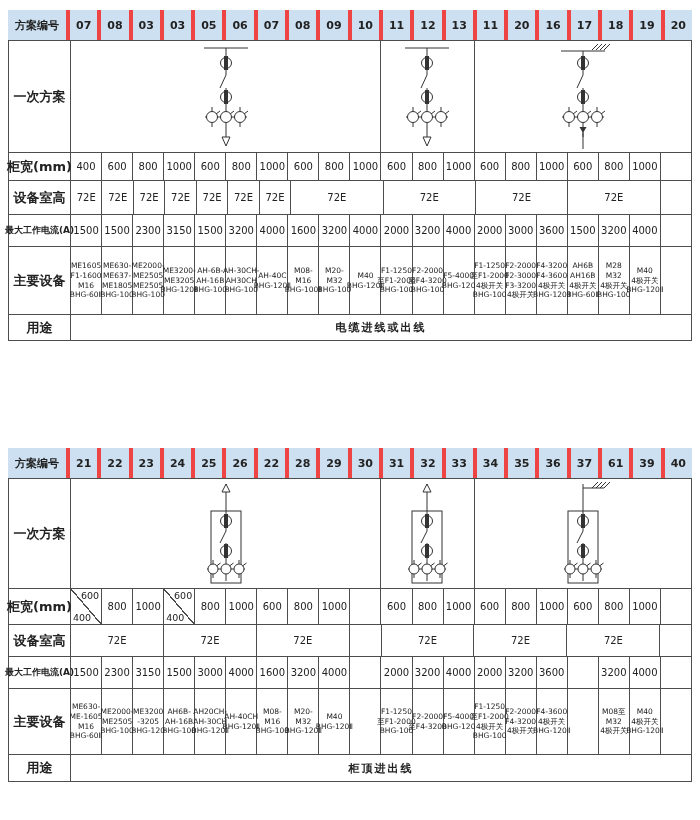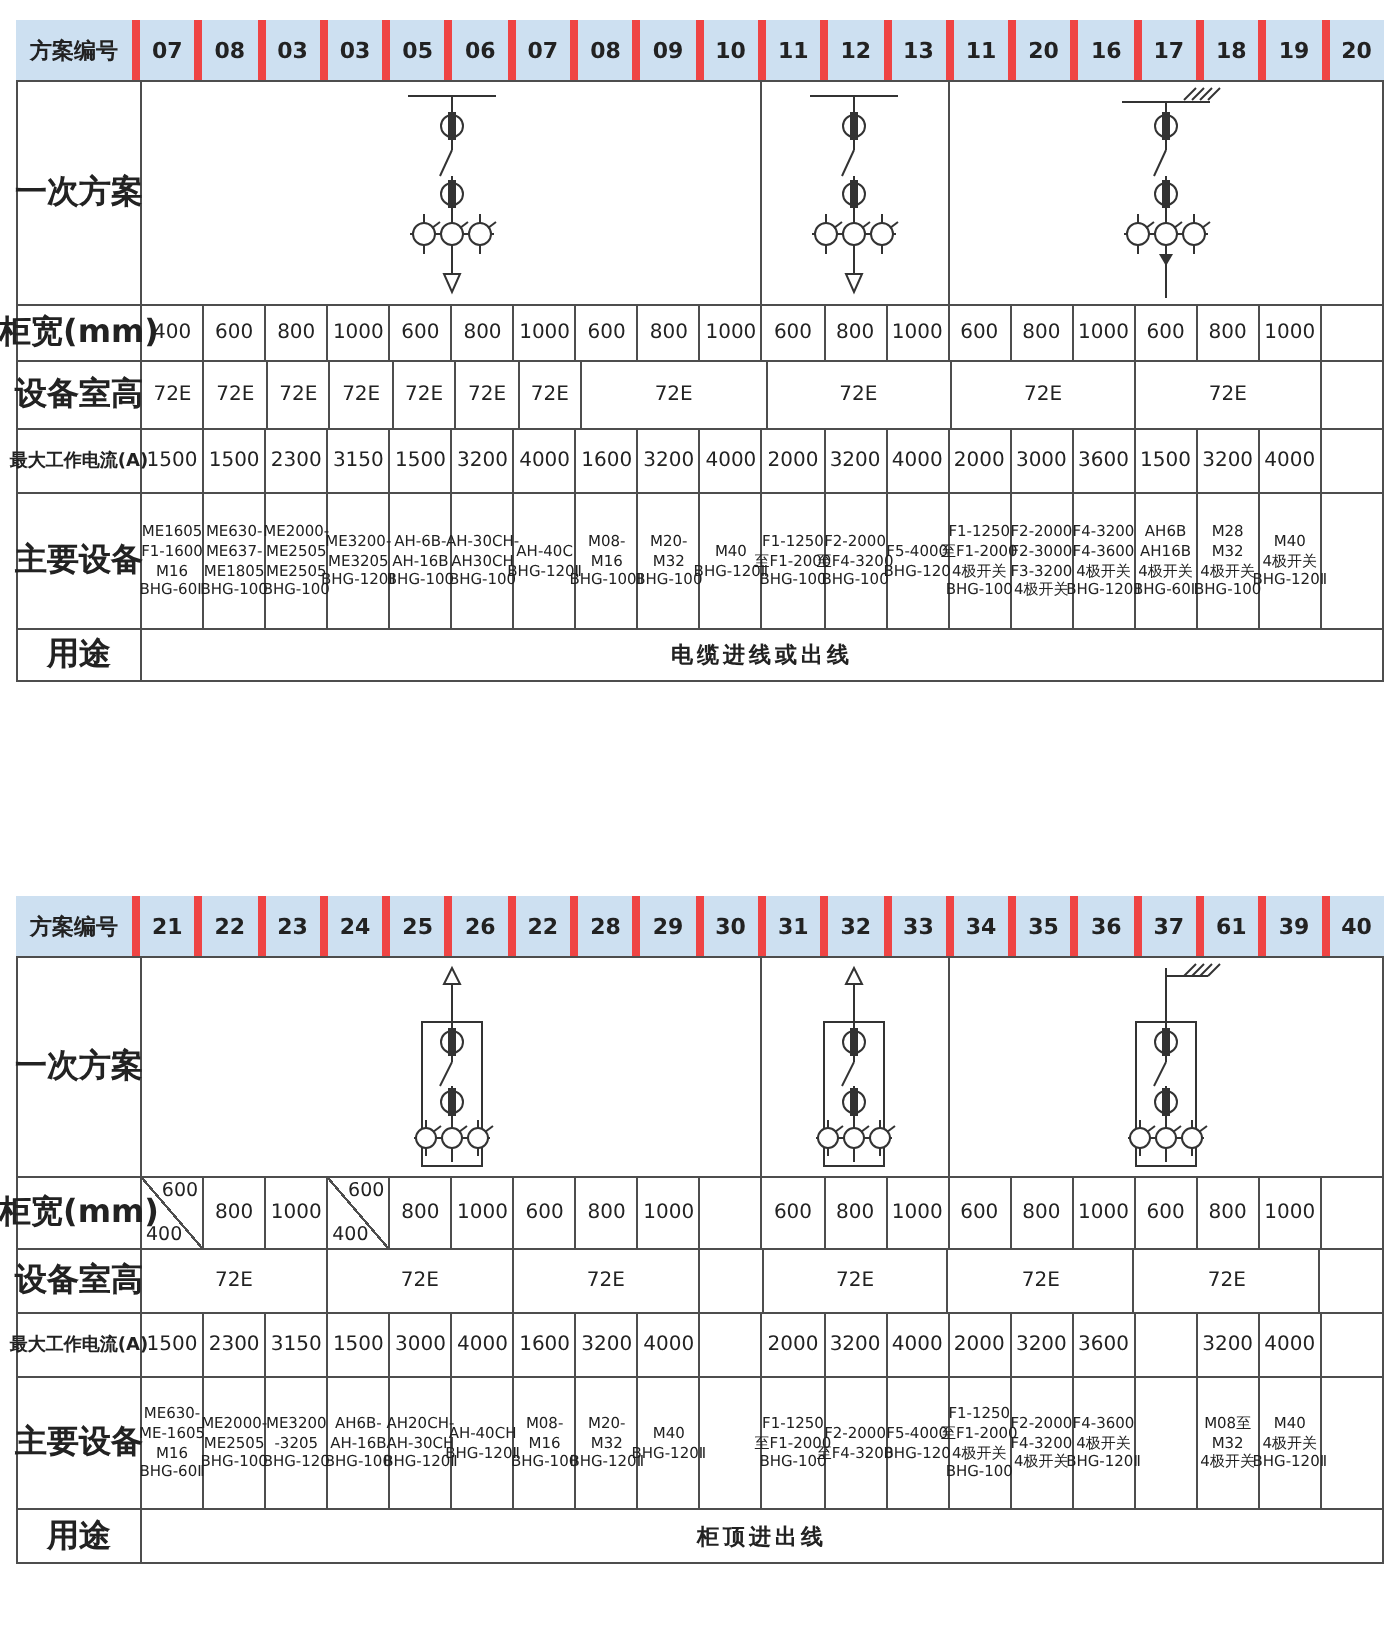--- a/index.html
+++ b/index.html
@@ -25,21 +25,21 @@
   .hrow{height:30px;}
   .hcell{
     background:var(--hbg,#cde0f1);
     font-weight:bold;font-size:11px;color:#222;
     border-right:4px solid #ef4444;
   }
   .hcell:last-child{border-right:none;}
   
   .tbody{border-top:1px solid var(--ln,#4d4d4d);border-left:1px solid var(--ln,#4d4d4d);}
   .bcell{border-right:1px solid var(--ln,#4d4d4d);border-bottom:1px solid var(--ln,#4d4d4d);}
-  .rlabel{font-weight:bold;font-size:16px;white-space:nowrap;}
+  .rlabel{font-weight:bold;font-size:13px;white-space:nowrap;}
   .rlabel.small{font-size:9px;}
   .num{font-size:10px;}
   .dgc{align-items:flex-start;padding-top:2px;position:relative;}
   .eq{
     font-size:7.5px;line-height:1.3;white-space:nowrap;
     flex-direction:column;overflow:visible;
   }
   .usage{font-size:11px;font-weight:bold;letter-spacing:2px;}
   
   .diag{

